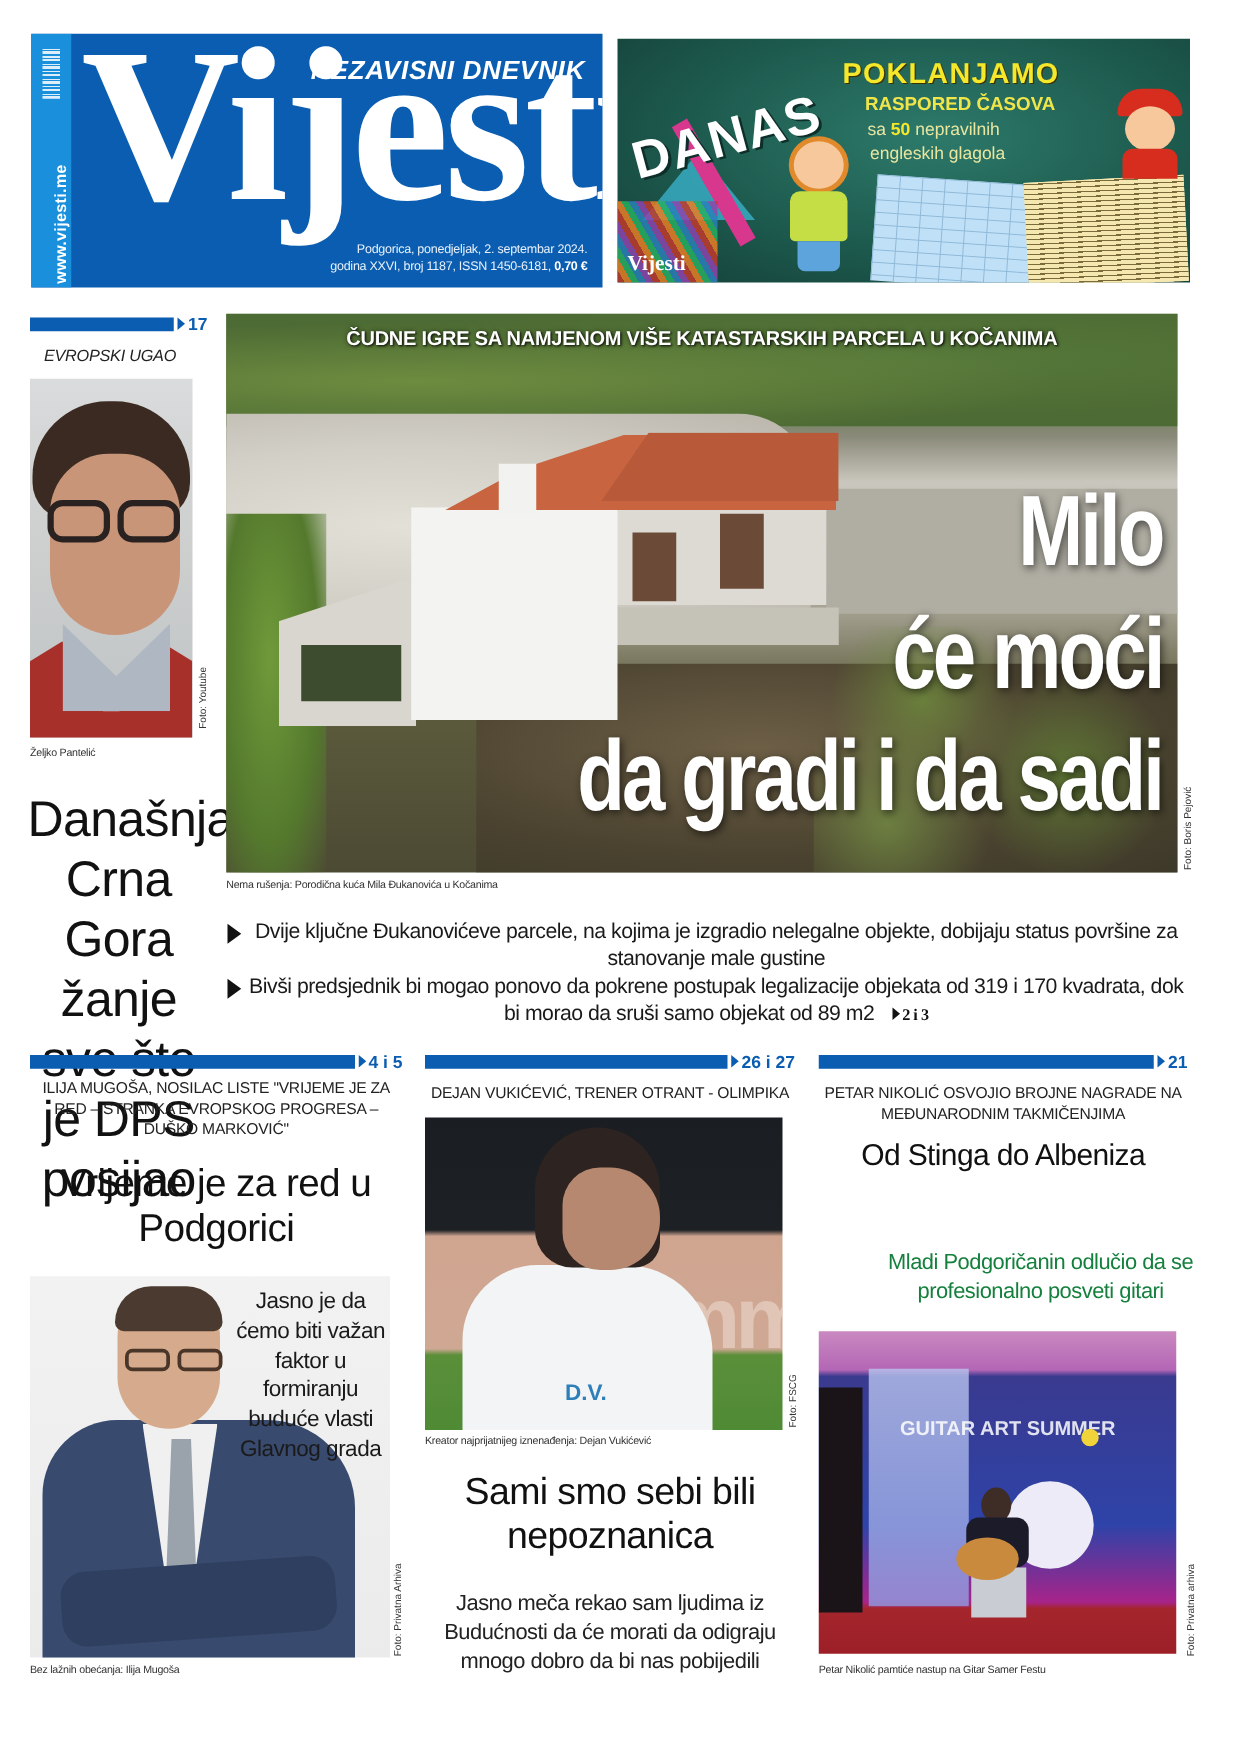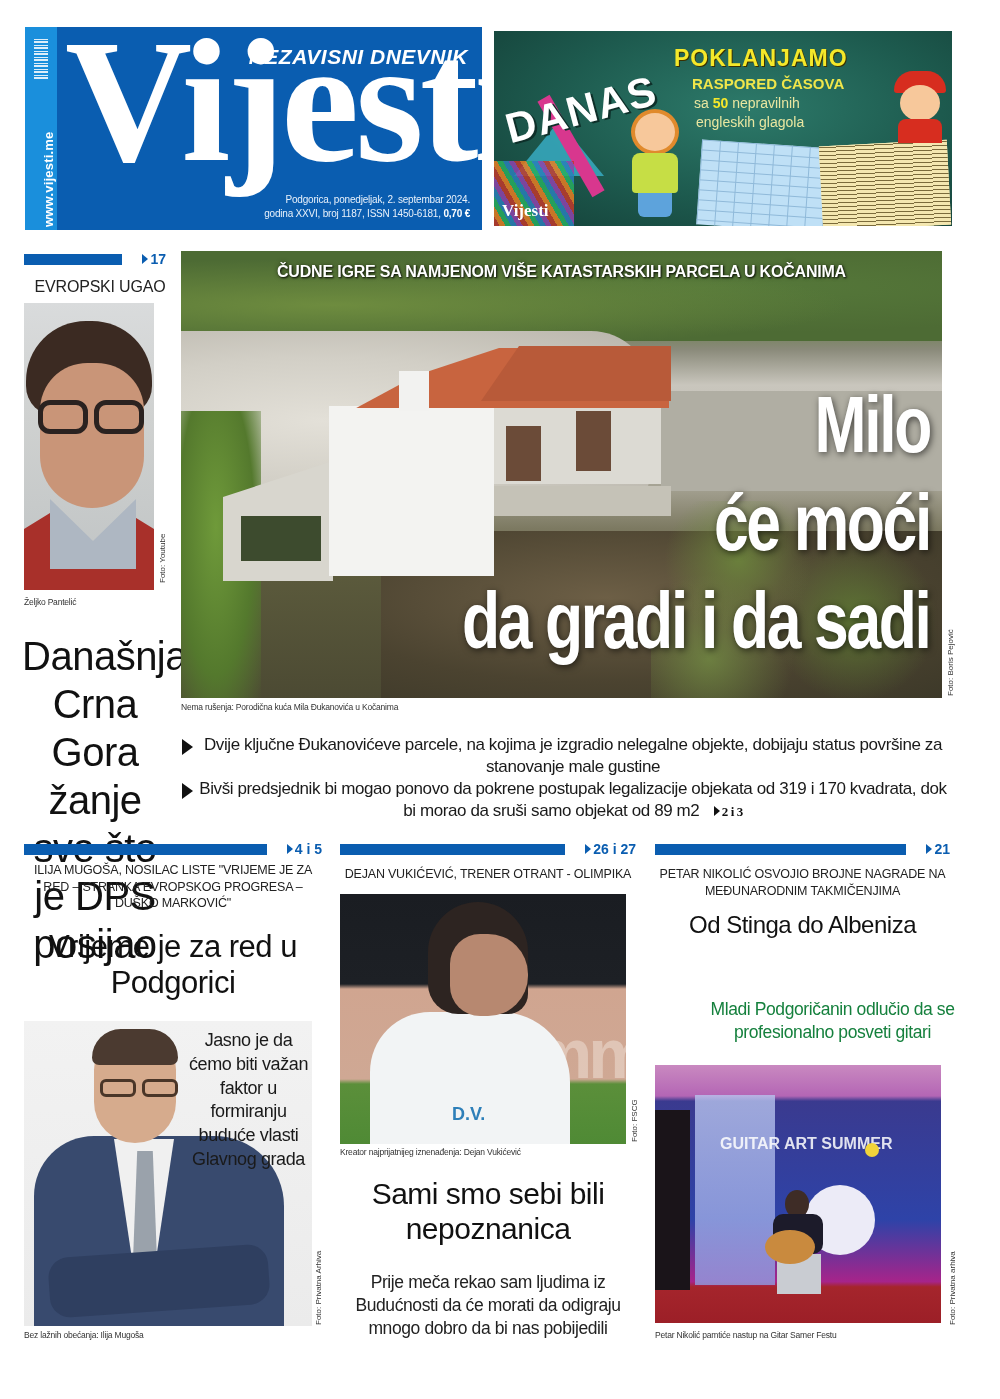--- a/index.html
+++ b/index.html
@@ -40,21 +40,21 @@
     background-image: repeating-linear-gradient(0deg, #f4e7b0 0 3px, #7b6b3b 3px 4px); }
   .promo .boy { position: absolute; left: 400px; top: 40px; width: 52px; height: 72px; }
   .promo .boy .cap { position: absolute; left: 0; top: 0; width: 52px; height: 22px; background: #d72d1f; border-radius: 26px 26px 4px 4px; }
   .promo .boy .face { position: absolute; left: 6px; top: 14px; width: 40px; height: 36px; border-radius: 50%; background: #f7c89b; }
   .promo .boy .shirt { position: absolute; left: 4px; top: 48px; width: 44px; height: 24px; background: #d72d1f; border-radius: 8px 8px 0 0; }
   .promo .brand { position: absolute; left: 8px; top: 170px; color: #fff; font-family: "Liberation Serif", serif; font-weight: 700; font-size: 17px; }
 
   
   .sec-bar { position: absolute; height: 14px; display: flex; align-items: center; }
   .sec-bar .rule { flex: 1; height: 11px; background: #0a5db0; }
-  .sec-bar .ref { color: #0a5db0; font-weight: 700; font-size: 14px; padding-left: 20px; white-space: nowrap; display: flex; align-items: center; }
+  .sec-bar .ref { color: #0a5db0; font-weight: 700; font-size: 14px; padding-left: 3px; white-space: nowrap; display: flex; align-items: center; }
   .sec-bar .ref .arrow { display: inline-block; width: 0; height: 0; border-top: 5px solid transparent; border-bottom: 5px solid transparent; border-left: 6px solid #0a5db0; margin-right: 2px; }
 
   .kicker { position: absolute; text-align: center; font-size: 12.5px; color: #222; text-transform: uppercase; line-height: 1.32; letter-spacing: -0.2px; }
   .headline-txt { position: absolute; text-align: center; color: #111; line-height: 1.16; letter-spacing: -0.5px; }
   .caption { position: absolute; font-size: 8.5px; color: #333; white-space: nowrap; letter-spacing: -0.2px; }
   .credit { position: absolute; font-size: 8px; color: #333; white-space: nowrap; transform-origin: 0 0; transform: rotate(-90deg); }
 
   
   .portrait1 { position: absolute; left: 24px; top: 303px; width: 130px; height: 287px; overflow: hidden;
     background: linear-gradient(180deg, #d9dbdc 0%, #cfd1d0 40%, #bfc3c4 100%); }
@@ -175,21 +175,21 @@
   <div class="brand">Vijesti</div>
 </div>
 
 <div class="sec-bar" style="left:24px; top:252px; width:142px;">
   <div class="rule"></div>
   <div class="ref">
       <span class="arrow"></span>
       <span>17</span>
     </div>
 </div>
-<div class="kicker" style="left:29px; top:276px; width:142px; font-size:16px;">EVROPSKI UGAO</div>
+<div class="kicker" style="left:17px; top:276px; width:142px; font-size:13px;font-style:italic;">EVROPSKI UGAO</div>
 
 <div class="portrait1">
   <div class="hair"></div>
     <div class="face"></div>
   <div class="glasses">
       <span></span>
       <span></span>
     </div>
   <div class="sweater"></div>
     <div class="collar"></div>
@@ -275,21 +275,21 @@
   <div class="wall-letters">mm</div>
   <div class="shirt"></div>
   <div class="hair"></div>
   <div class="face"></div>
   <div class="dv">D.V.</div>
 </div>
 <div class="credit" style="left:630px; top:1142px;">Foto: FSCG</div>
 <div class="caption" style="left:340px; top:1147px;">Kreator najprijatnijeg iznenađenja: Dejan Vukićević</div>
 
 <div class="headline-txt" style="left:340px; top:1177px; width:296px; font-size:30px;">Sami smo sebi bili nepoznanica</div>
-<div class="headline-txt" style="left:340px; top:1271px; width:296px; font-size:17.5px; line-height:1.3; letter-spacing:-0.4px; color:#222;">Prije meča rekao sam ljudima iz Budućnosti da će morati da odigraju mnogo dobro da bi nas pobijedili</div>
+<div class="headline-txt" style="left:340px; top:1271px; width:296px; font-size:17.5px; line-height:1.3; letter-spacing:-0.4px; color:#222;">Jasno meča rekao sam ljudima iz Budućnosti da će morati da odigraju mnogo dobro da bi nas pobijedili</div>
 
 <div class="sec-bar" style="left:655px; top:842px; width:295px;">
   <div class="rule"></div>
   <div class="ref">
       <span class="arrow"></span>
       <span>21</span>
     </div>
 </div>
 <div class="kicker" style="left:655px; top:866px; width:295px;">PETAR NIKOLIĆ OSVOJIO BROJNE NAGRADE NA MEĐUNARODNIM TAKMIČENJIMA</div>
 <div class="headline-txt" style="left:655px; top:911px; width:295px; font-size:24px;">Od Stinga do Albeniza</div>

